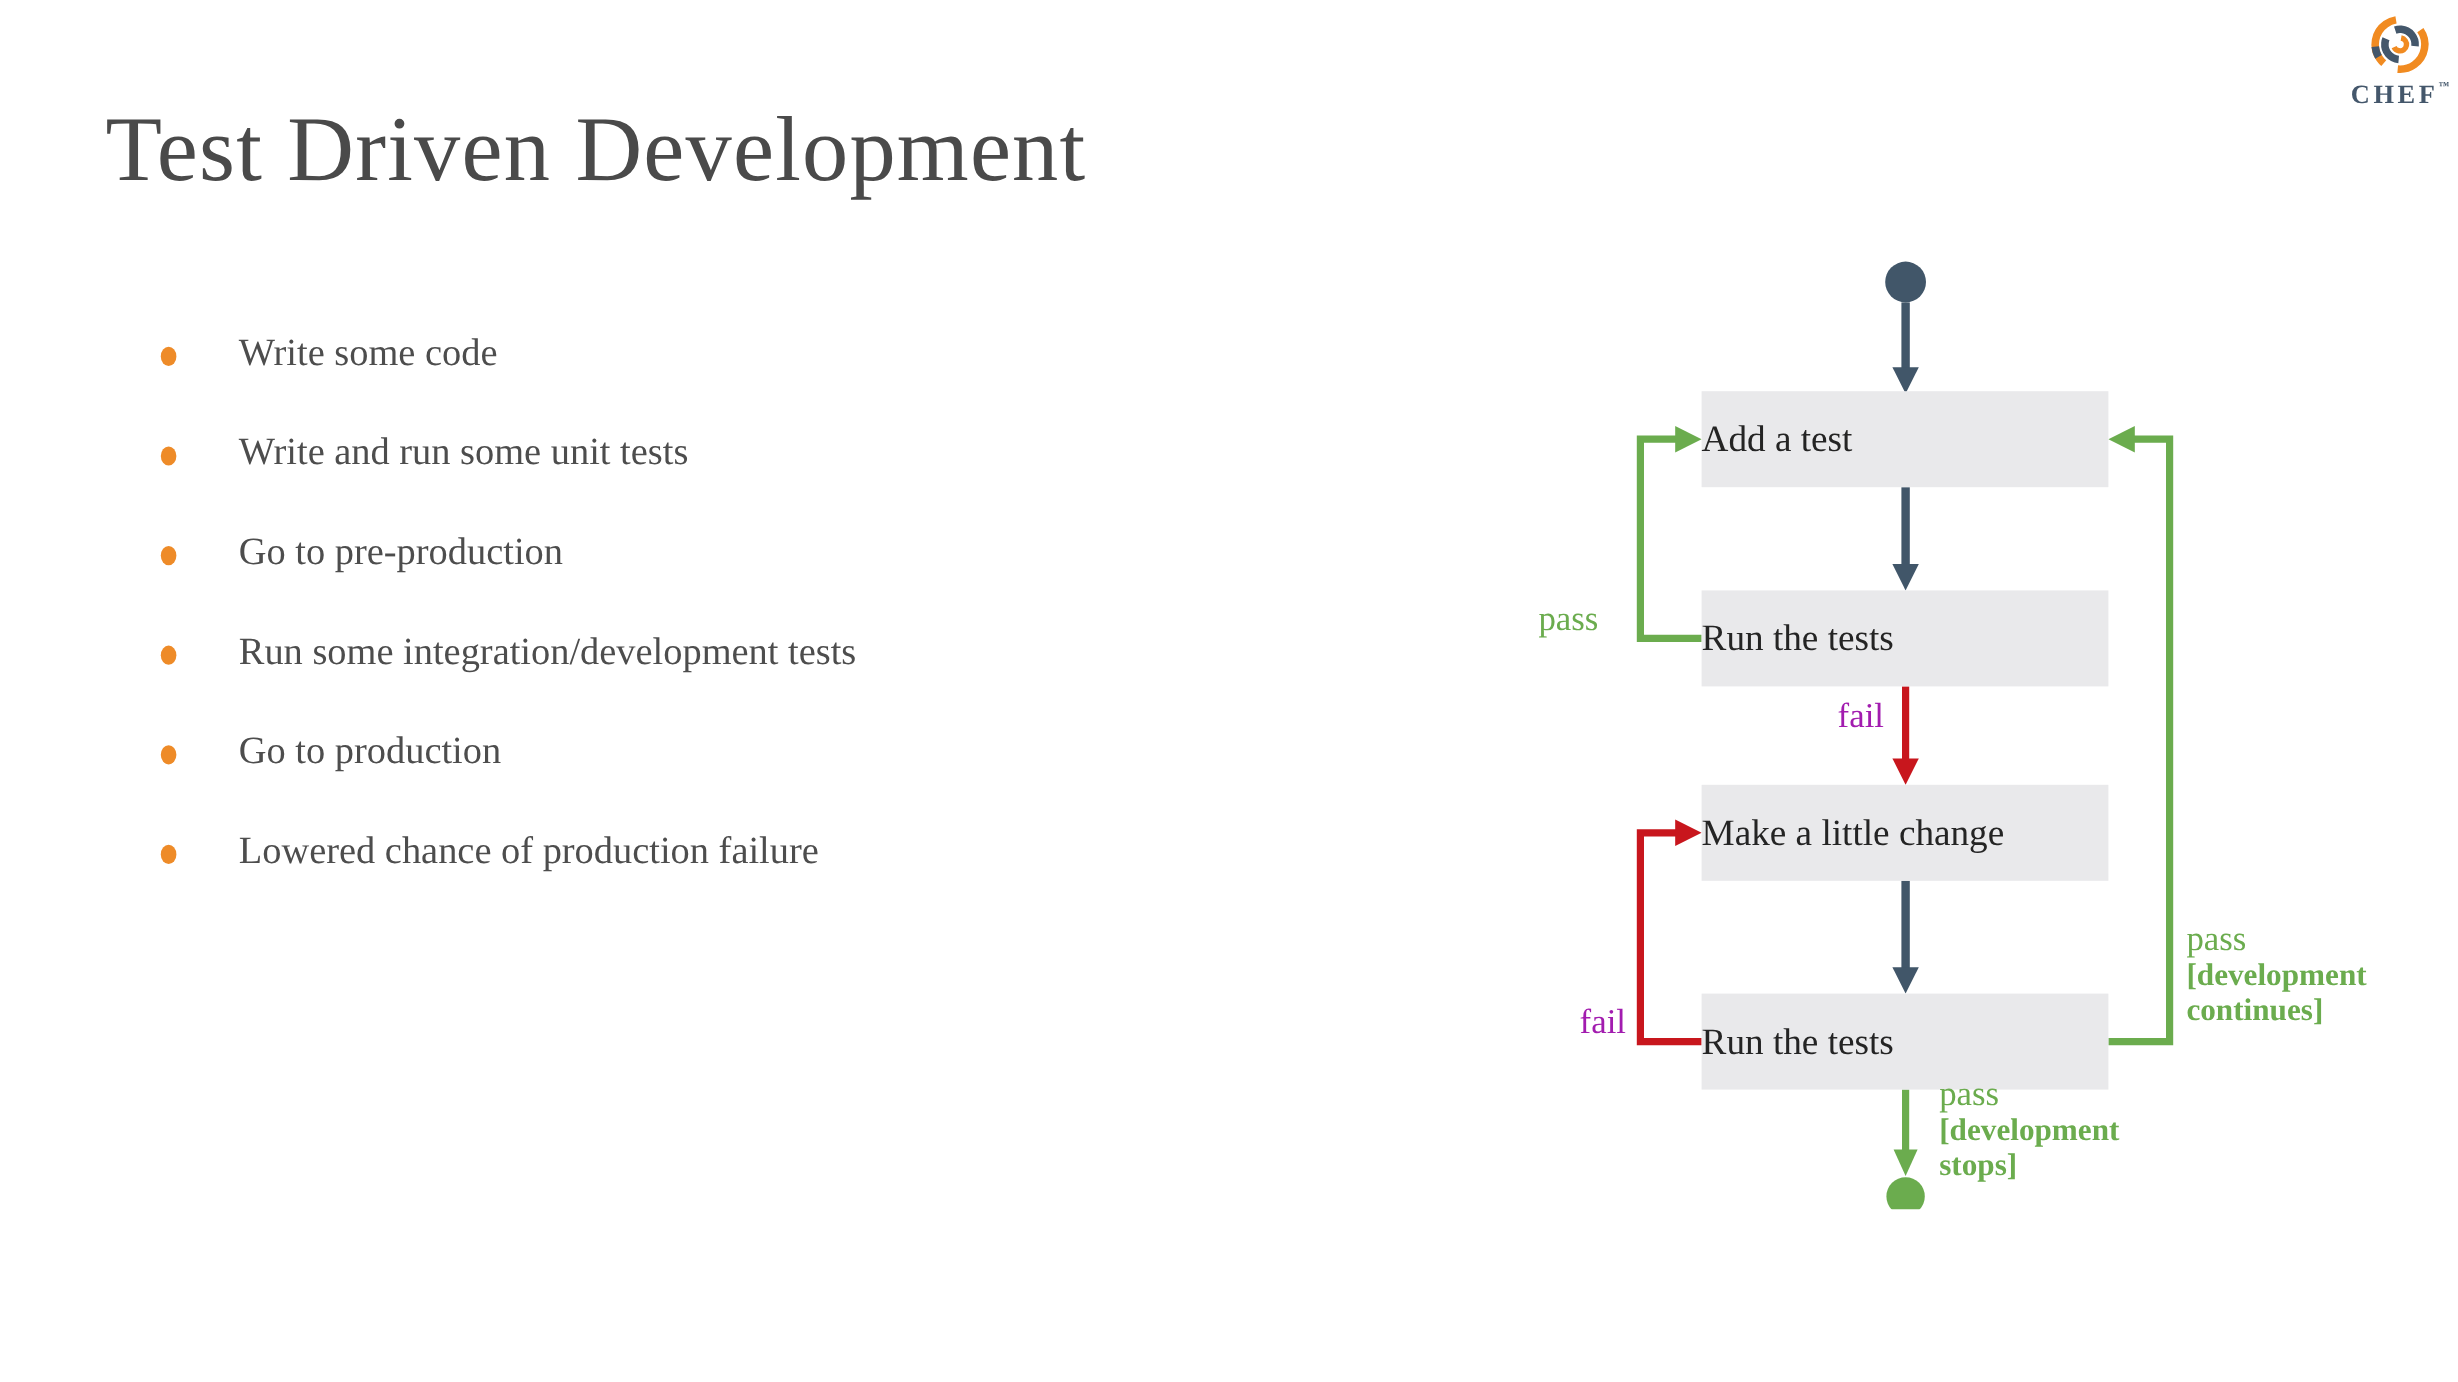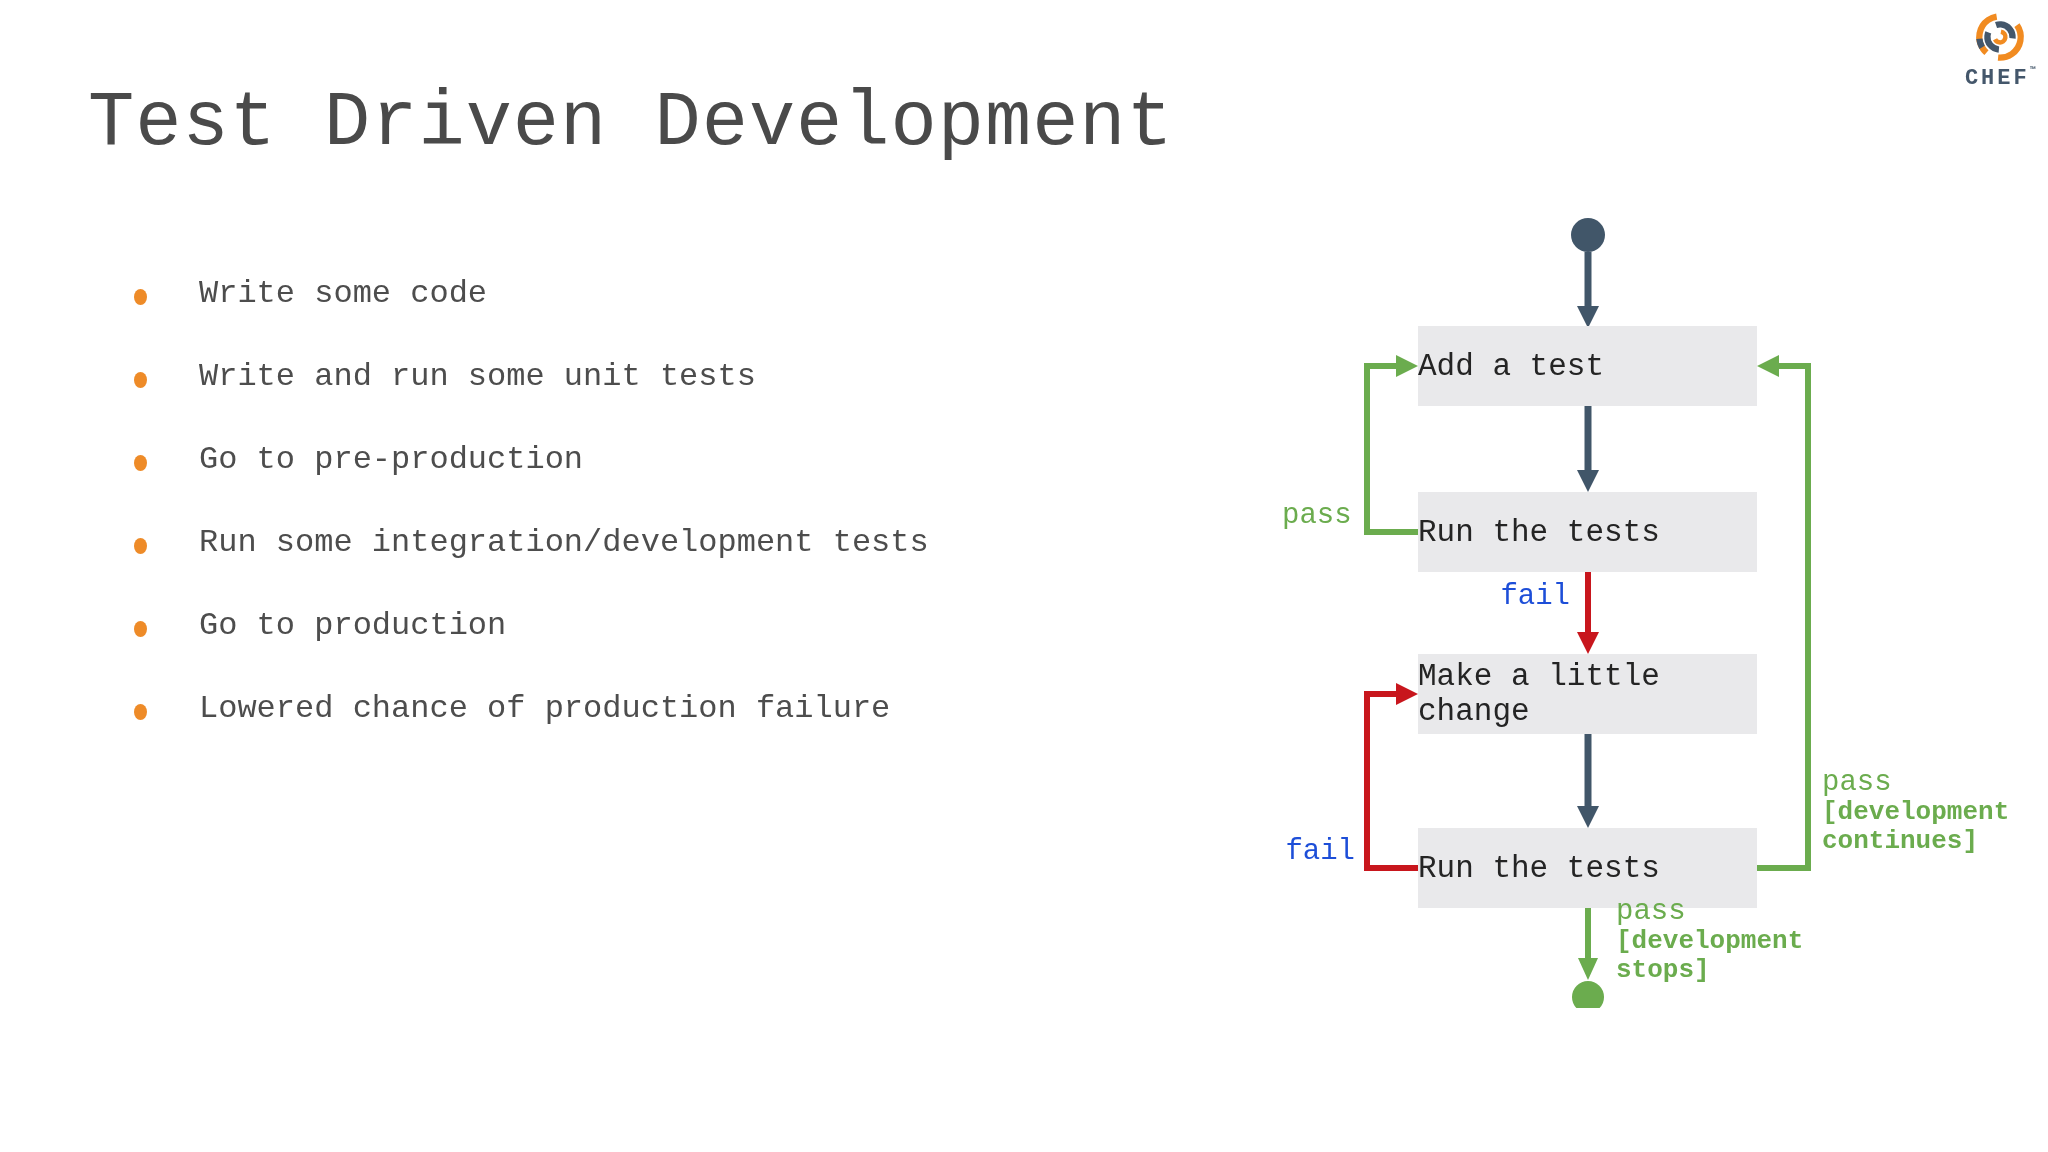--- a/index.html
+++ b/index.html
@@ -1,18 +1,18 @@
 <!DOCTYPE html>
 <html><head>
 <meta charset="utf-8">
 <style>
   html,body{margin:0;padding:0;background:#ffffff;}
   .slide{
     position:relative;width:2048px;height:1008px;background:#ffffff;
-    font-family:Liberation Mono, monospace;overflow:hidden;
+    font-family:Liberation Serif, serif;overflow:hidden;
   }
 
   
   .title{
     position:absolute;left:88px;top:80px;margin:0;
     font-size:77px;font-weight:400;letter-spacing:1px;color:#4a4a4a;
   }
 
   
   .bullets{
@@ -34,21 +34,21 @@
     background:#E9E9EB;color:#242424;font-size:31px;
     display:flex;align-items:center;justify-content:flex-start;
   }
   .node-add-test{top:326px;}
   .node-run-tests-1{top:492px;}
   .node-make-change{top:654px;}
   .node-run-tests-2{top:828px;}
 
   .edge-label{position:absolute;font-size:29px;line-height:30px;}
   .green{color:#6BAC4E;}
-  .red{color:#1d4ed8;}
+  .red{color:#a21caf;}
   .lbl-pass-left{left:1282px;top:501px;}
   .lbl-fail-mid{left:1490px;top:582px;width:80px;text-align:right;}
   .lbl-fail-loop{left:1272px;top:837px;width:83px;text-align:right;}
   .lbl-pass-bottom{left:1616px;top:897px;}
   .lbl-pass-right{left:1822px;top:768px;}
   .edge-note{display:block;font-size:26px;font-weight:bold;line-height:29px;}
 
   
   .logo{position:absolute;left:1958px;top:10px;width:84px;text-align:center;}
   .logo-mark{display:block;margin:0 auto;}

